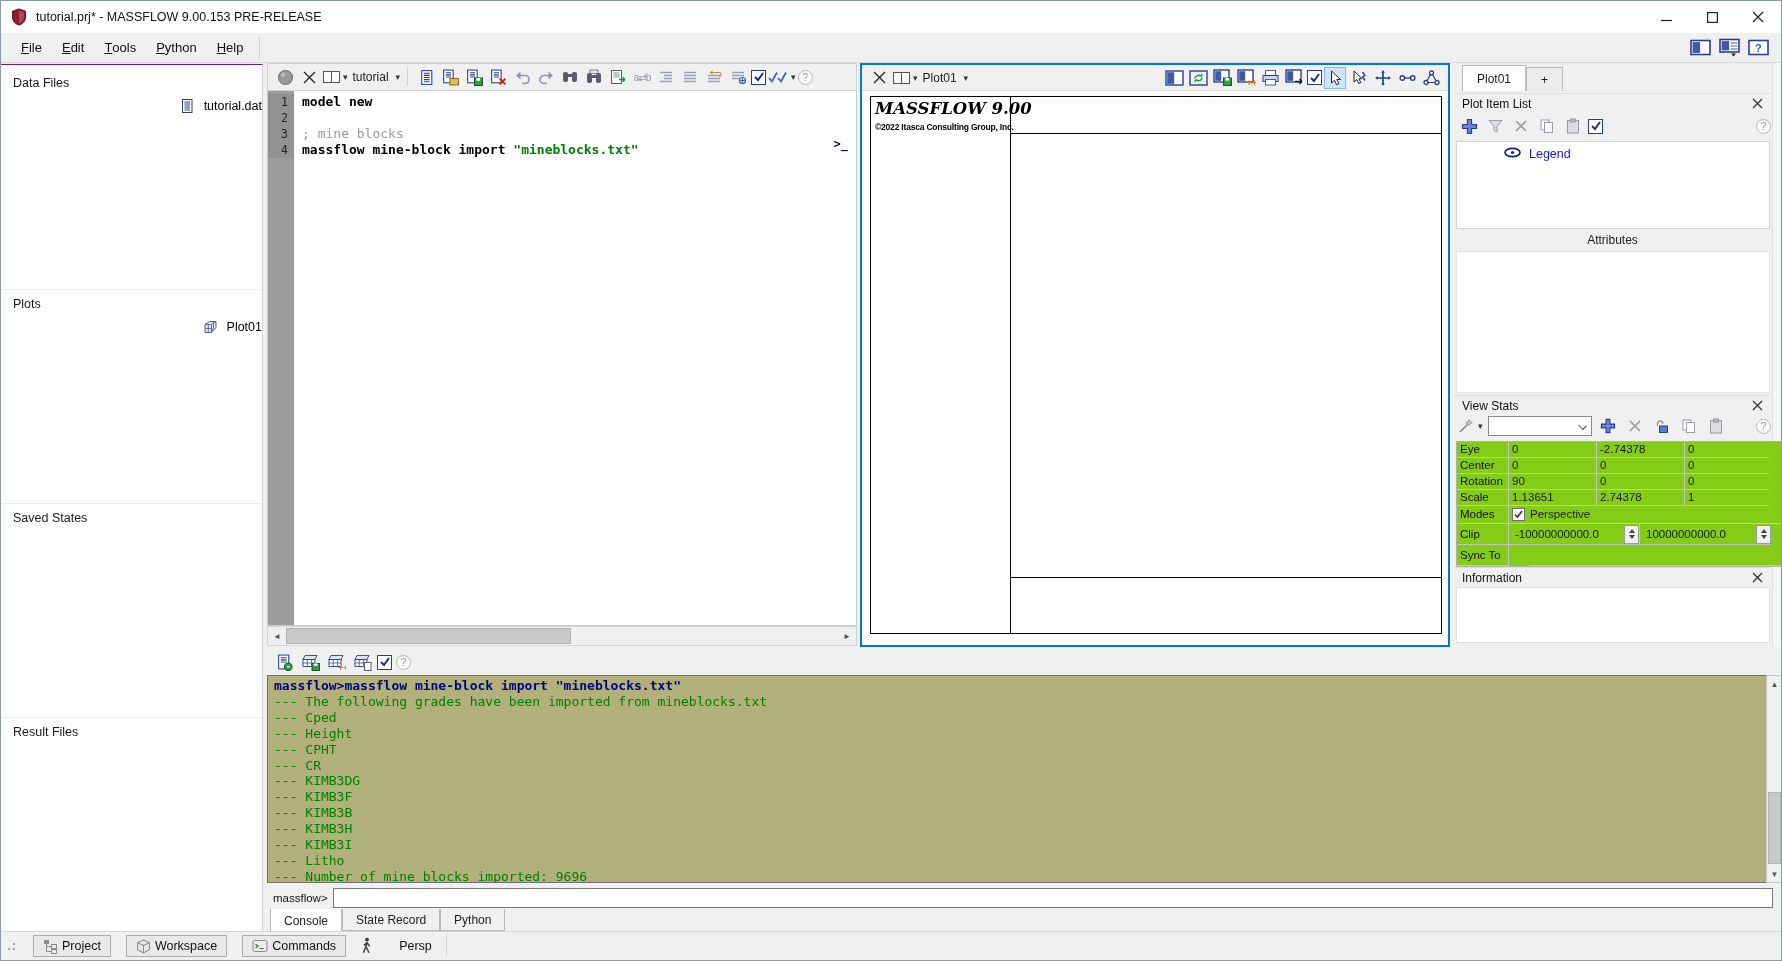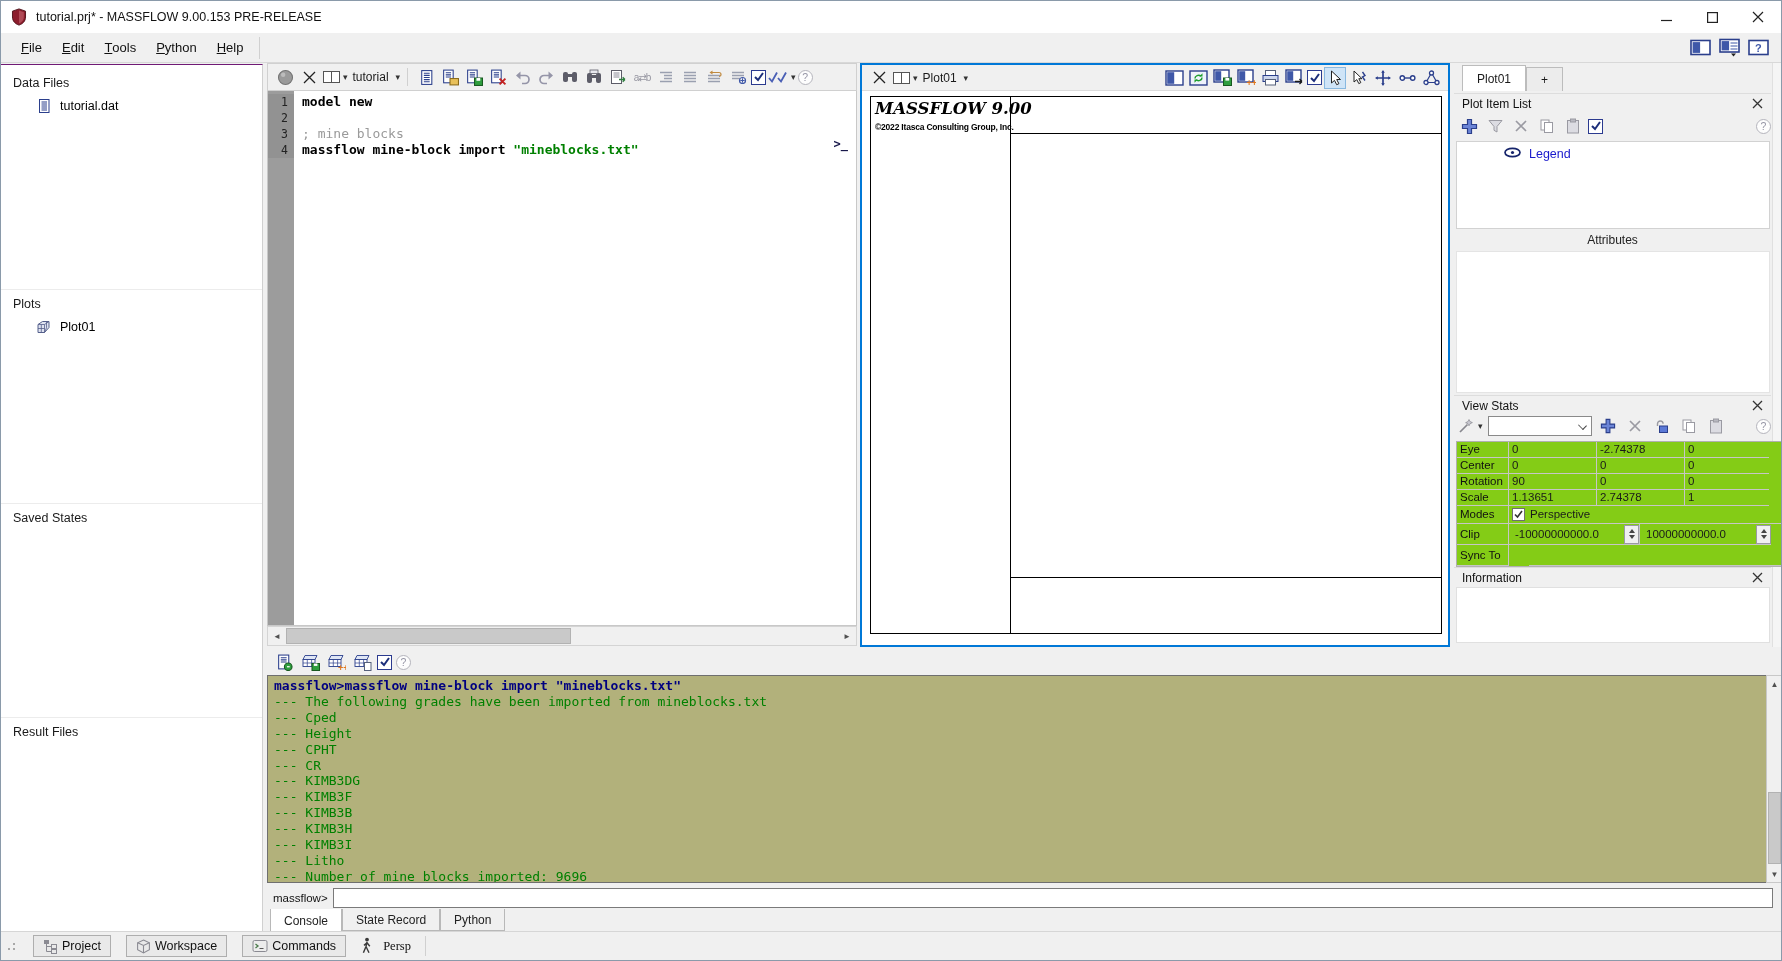--- a/index.html
+++ b/index.html
@@ -28,21 +28,21 @@
 
   
   .left-panel{position:absolute;left:0;top:63px;width:262px;bottom:29px;background:#fff;
               border-right:1px solid #d0d0d0;border-top:1px solid #701a75;}
   .tree-section{position:absolute;left:0;right:0;}
   .sec-data{top:8px;}  .sec-plots{top:224px;border-top:1px solid #ececec;padding-top:4px;}
   .sec-saved{top:438px;border-top:1px solid #ececec;padding-top:4px;}
   .sec-result{top:652px;border-top:1px solid #ececec;padding-top:4px;}
   .tree-sec-label{padding-left:12px;font-size:12.5px;color:#1a1a1a;height:20px;line-height:20px;}
   .tree-items{padding-top:2px;}
-  .tree-item{display:flex;align-items:center;height:22px;padding-left:34px;gap:8px;font-size:12.5px;color:#000;}
+  .tree-item{display:flex;align-items:center;height:22px;padding-left:34px;gap:8px;font-size:12.5px;color:#000;justify-content:flex-end;}
   .ti-icon{display:flex;width:17px;justify-content:center;}
 
   
   .tbtn{min-width:22px;height:22px;display:flex;align-items:center;justify-content:center;}
   .tsep{width:1px;height:18px;background:#d0d0d0;margin:0 5px;}
   .dd{font-size:9px;color:#333;margin-left:2px;}
   .cb{width:15px;height:15px;background:#fff;border:1.6px solid #2b3a8f;display:flex;align-items:center;justify-content:center;}
   .help-q{width:15px;height:15px;border:1px solid #b4b4bc;border-radius:50%;color:#9595a5;
           font-size:10.5px;display:flex;align-items:center;justify-content:center;background:#fdfdfd;}
   .pane-title{font-size:12px;color:#1a1a1a;margin:0 3px;}
@@ -153,21 +153,21 @@
 
   
   .statusbar{position:absolute;left:0;bottom:0;right:0;height:29px;background:#f0f0f0;border-top:1px solid #d6d6d6;
              display:flex;align-items:center;}
   .grip{width:14px;height:14px;margin-left:3px;position:relative;}
   .grip i{position:absolute;width:2px;height:2px;background:#a8a8a8;}
   .sb-btn{display:flex;align-items:center;gap:4px;height:22px;padding:0 9px;background:#e9e9e9;
           border:1px solid #aeaeae;margin-left:15px;font-size:12.5px;color:#111;}
   .sb-ico{display:flex;}
   .sb-person{margin-left:14px;display:flex;}
-  .sb-mode{margin-left:10px;font-size:12.5px;color:#111;font-family:Liberation Serif, serif;}
+  .sb-mode{margin-left:26px;font-size:12.5px;color:#111;}
   .sb-sep{width:1px;height:20px;background:#d0d0d0;margin-left:14px;}
 </style>
 </head>
 <body>
 
 <div class="app">
 
   <div class="titlebar">
     <span class="app-icon">
       <svg width="18" height="18" viewBox="0 0 16 16">

